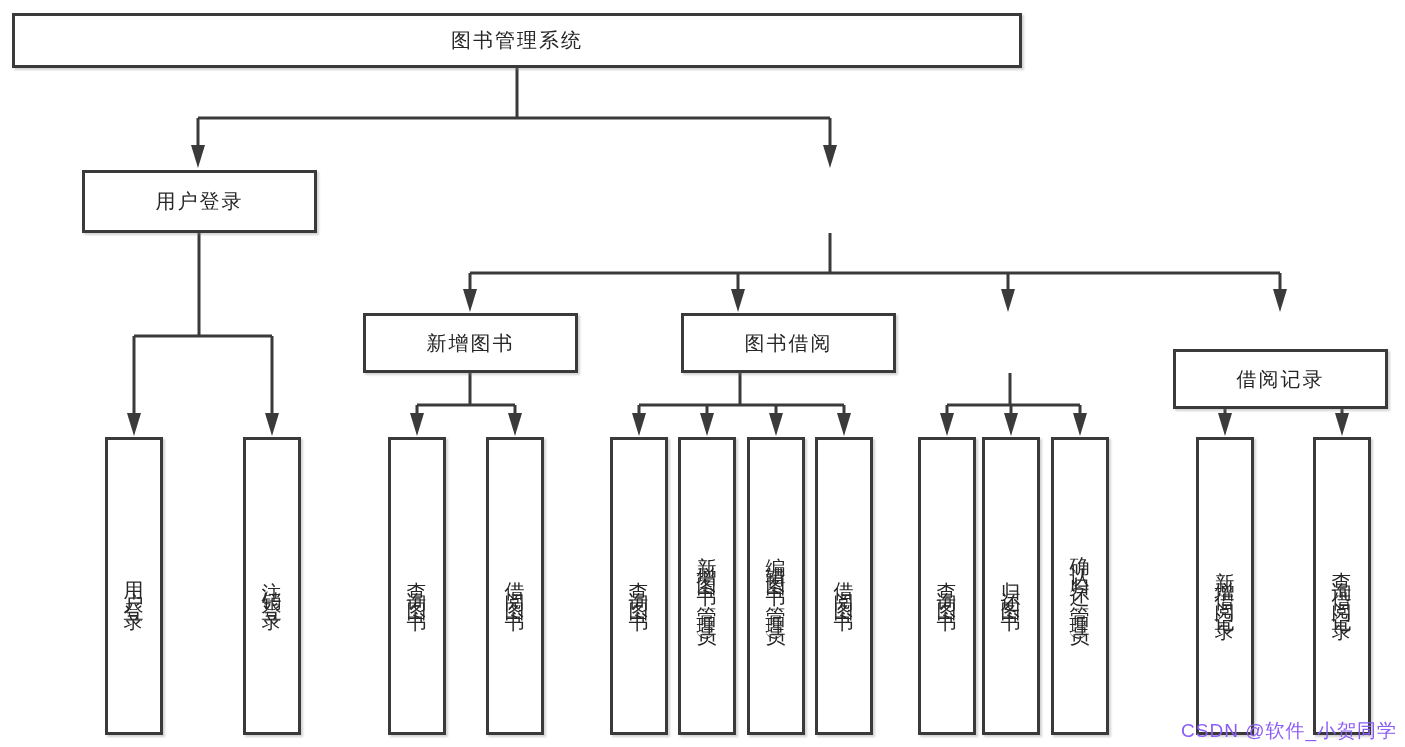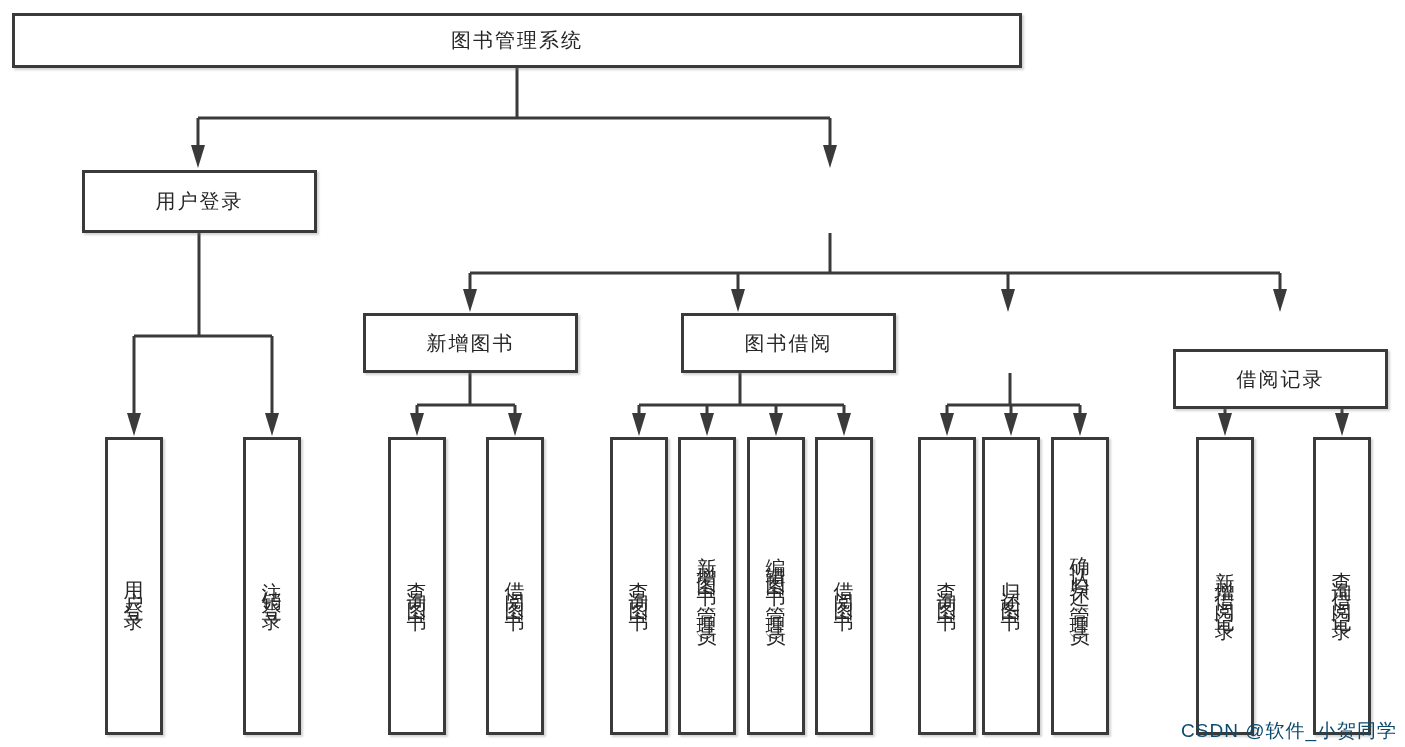--- a/index.html
+++ b/index.html
@@ -31,21 +31,21 @@
     letter-spacing: 10px;
     font-size: 20px;
     color: #262626;
     line-height: 1;
   }
   #watermark {
     position: absolute;
     right: 8px;
     bottom: 3px;
     font-size: 19px;
-    color: #0c4a6e;
+    color: #8b5cf6;
     letter-spacing: 1px;
     z-index: 5;
     white-space: nowrap;
   }
 </style>
 </head>
 <body>
 
 <div id="stage">
 

